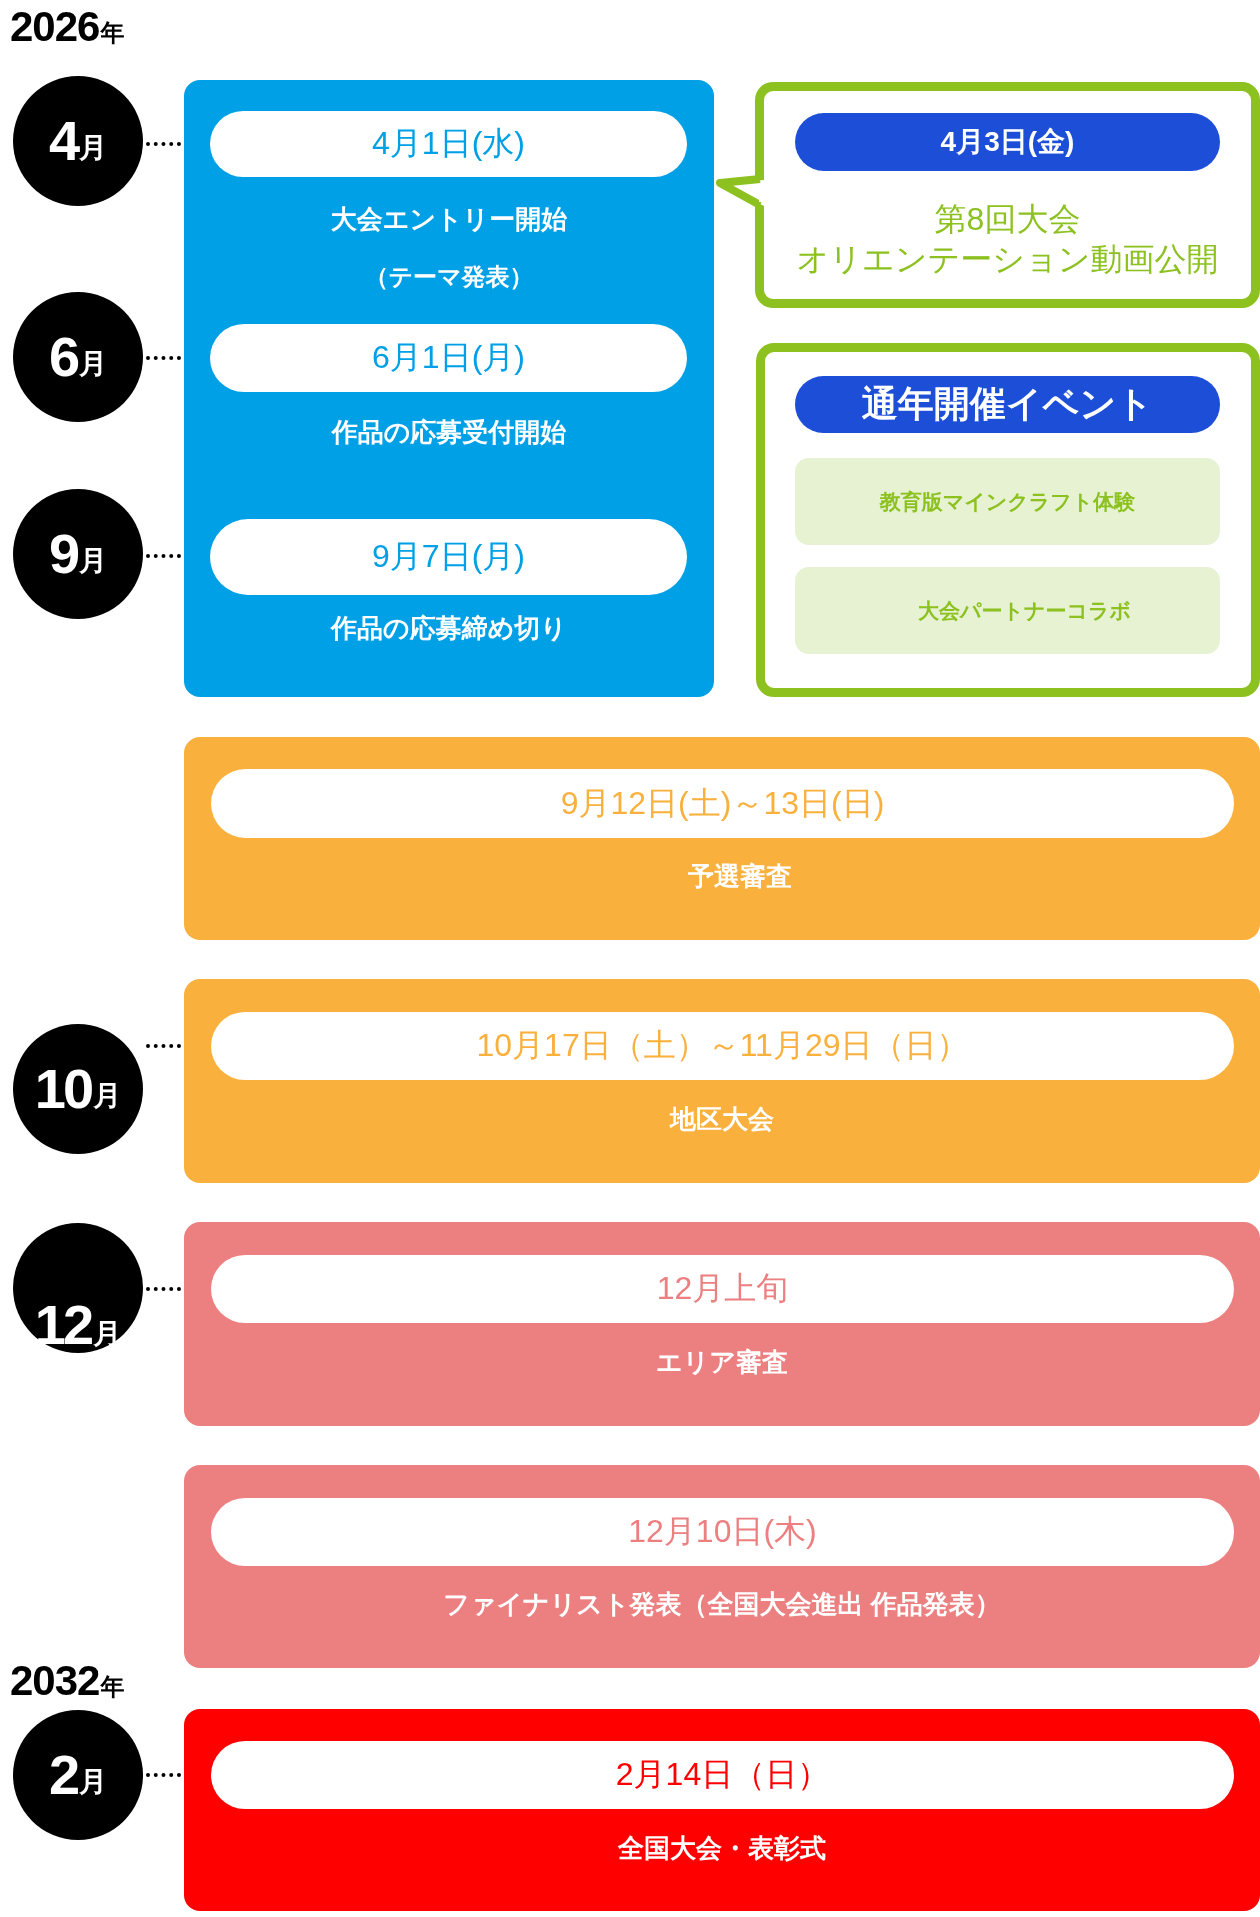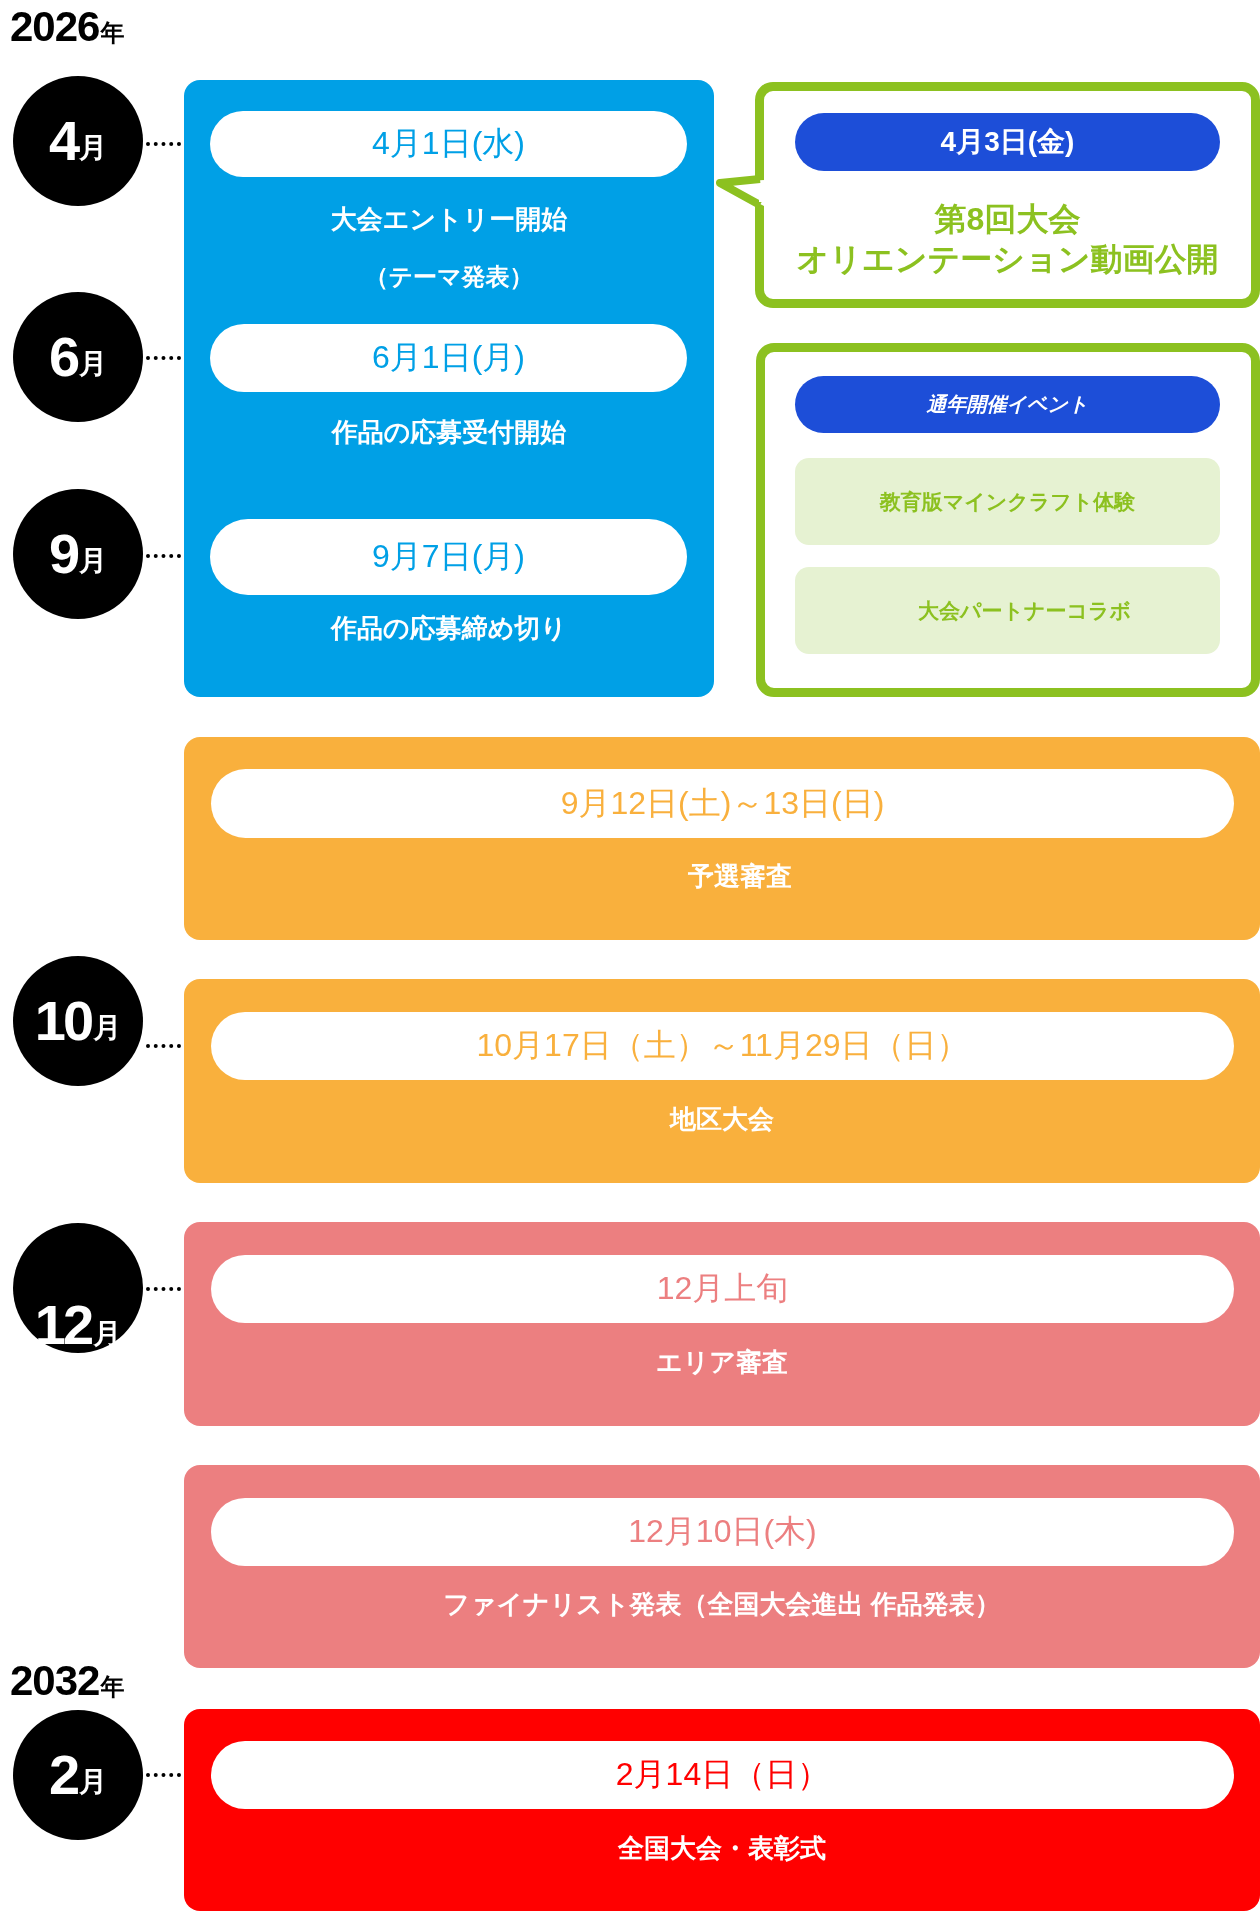--- a/index.html
+++ b/index.html
@@ -11,21 +11,21 @@
   .month { position: absolute; left: 13px; width: 130px; height: 130px; border-radius: 50%; background: #000; color: #fff; font-weight: 700; display: flex; align-items: center; justify-content: center; }
   .month .num { font-size: 56px; letter-spacing: -3px; line-height: 1; }
   .month .tsuki { font-size: 28px; margin-top: 14px; margin-left: 2px; }
   .dots { position: absolute; left: 146px; width: 66px; height: 0; border-top: 4px dotted #000; }
   .box { position: absolute; border-radius: 16px; }
   .pill { position: absolute; background: #fff; border-radius: 40px; display: flex; align-items: center; justify-content: center; font-size: 32px; }
   .title { position: absolute; color: #fff; font-weight: 700; text-align: center; font-size: 26px; line-height: 1.1; }
   .sub { position: absolute; color: #fff; font-weight: 700; text-align: center; font-size: 24px; }
   .gbox { position: absolute; border: 9px solid #8CC120; border-radius: 18px; background: #fff; }
   .gpill { position: absolute; background: #1d4ed8; color: #fff; border-radius: 30px; display: flex; align-items: center; justify-content: center; font-weight: 700; }
-  .gtext { position: absolute; color: #8CC120; font-weight: 700; text-align: center; }
+  .gtext { position: absolute; color: #8CC120; font-weight: 400; text-align: center; }
   .gitem { position: absolute; background: #E6F2D2; border-radius: 14px; color: #8CC120; font-weight: 700; font-size: 21px; display: flex; align-items: center; justify-content: center; }
 </style>
 </head>
 <body>
 
 <div class="year" style="top:6px;">
   <span>2026</span><span class="nen">年</span>
 </div>
 <div class="year" style="top:1660px;">
   <span>2032</span><span class="nen">年</span>
@@ -42,21 +42,21 @@
     <span class="tsuki">月</span>
 </div>
 <div class="dots" style="top:356px;"></div>
 
 <div class="month" style="top:489px;">
   <span class="num">9</span>
     <span class="tsuki">月</span>
 </div>
 <div class="dots" style="top:554px;"></div>
 
-<div class="month" style="top:956px;">
+<div class="month" style="top:1024px;">
   <span class="num">10</span>
     <span class="tsuki">月</span>
 </div>
 <div class="dots" style="top:1044px;"></div>
 
 <div class="month" style="top:1223px;align-items:flex-end;">
   <span class="num">12</span>
     <span class="tsuki">月</span>
 </div>
 <div class="dots" style="top:1287px;"></div>
@@ -83,21 +83,21 @@
 <svg class="abs" style="left:716px; top:172px;" width="50" height="42">
   <polygon points="48,8 4,11 48,34" fill="#fff"></polygon>
   <polyline points="44,7 4,11 44,33" fill="none" stroke="#8CC120" stroke-width="8" stroke-linejoin="round"></polyline>
   <rect x="43" y="12" width="10" height="18" fill="#fff"></rect>
 </svg>
 <div class="gpill" style="left:795px; top:113px; width:425px; height:58px; font-size:28px;">4月3日(金)</div>
 <div class="gtext" style="left:764px; top:200px; width:487px; font-size:32px; line-height:38px;">第8回大会</div>
 <div class="gtext" style="left:764px; top:240px; width:487px; font-size:32px; line-height:38px;">オリエンテーション動画公開</div>
 
 <div class="gbox" style="left:756px; top:343px; width:504px; height:354px;"></div>
-<div class="gpill" style="left:795px; top:376px; width:425px; height:57px; font-size:20px;font-style:italic;">通年開催イベント</div>
+<div class="gpill" style="left:795px; top:376px; width:425px; height:57px; font-size:36px;">通年開催イベント</div>
 <div class="gitem" style="left:795px; top:458px; width:425px; height:87px;">教育版マインクラフト体験</div>
 <div class="gitem" style="left:795px; top:567px; width:425px; height:87px;padding-left:34px;">大会パートナーコラボ</div>
 
 <div class="box" style="left:184px; top:737px; width:1076px; height:203px; background:#F9B03D;"></div>
 <div class="pill" style="left:211px; top:769px; width:1023px; height:69px; color:#F9B03D;">9月12日(土)～13日(日)</div>
 <div class="title" style="left:184px; top:862px; width:1076px;padding-left:36px;">予選審査</div>
 
 <div class="box" style="left:184px; top:979px; width:1076px; height:204px; background:#F9B03D;"></div>
 <div class="pill" style="left:211px; top:1012px; width:1023px; height:68px; color:#F9B03D;">10月17日（土）～11月29日（日）</div>
 <div class="title" style="left:184px; top:1105px; width:1076px;">地区大会</div>

